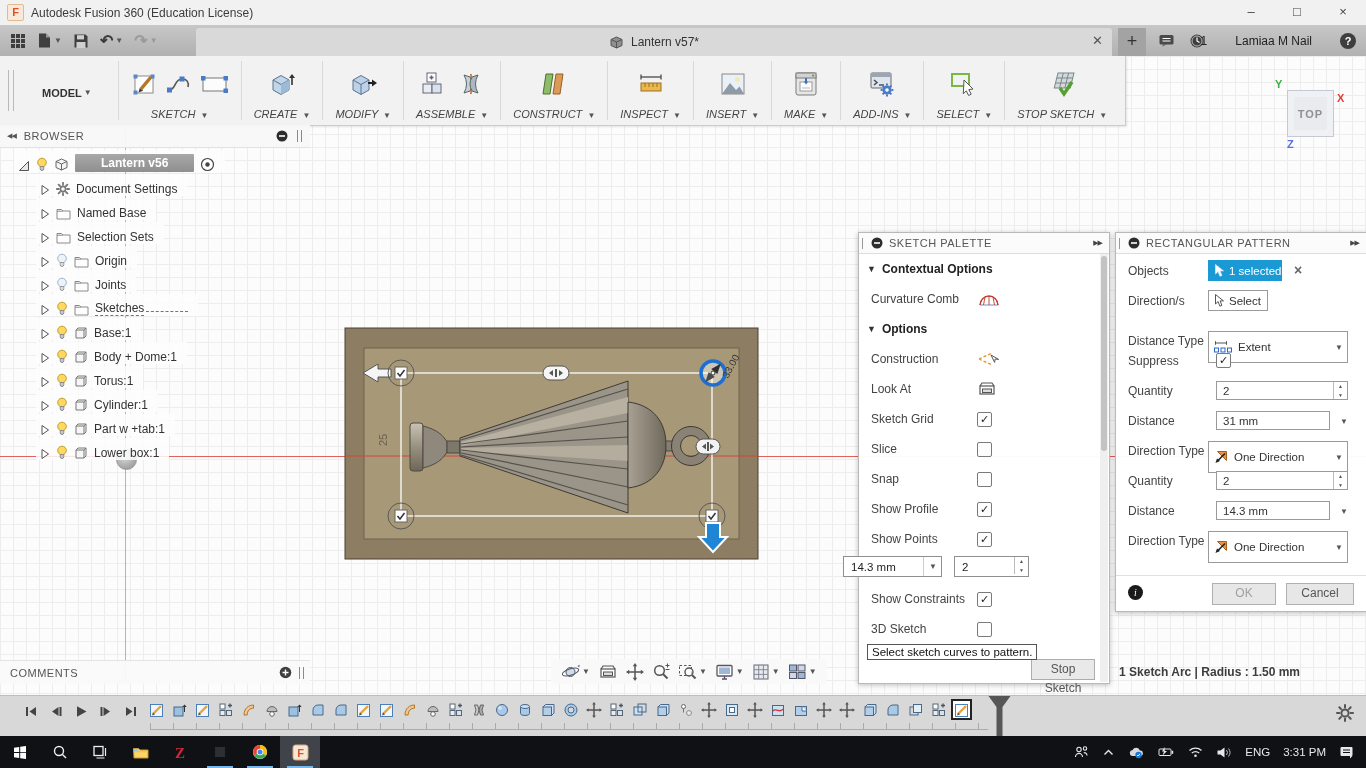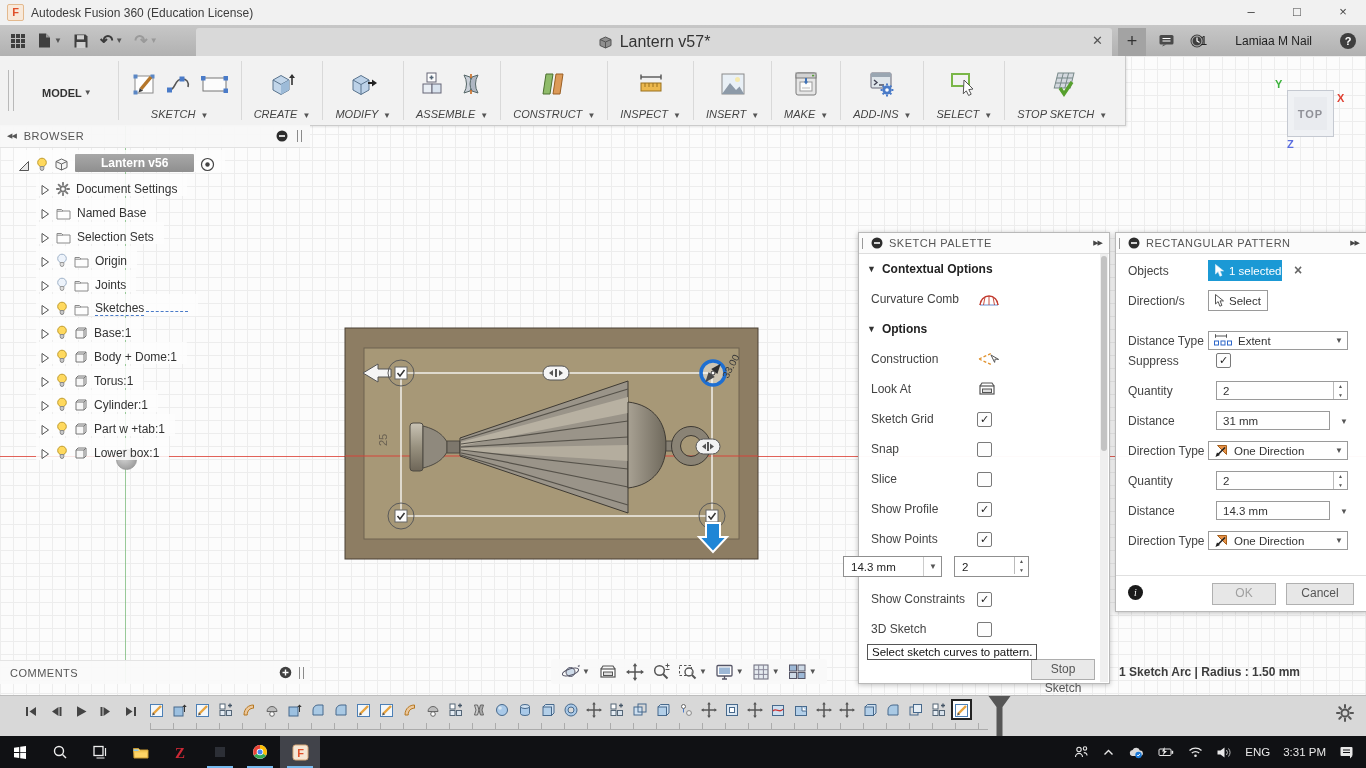--- a/index.html
+++ b/index.html
@@ -14,21 +14,21 @@
   #win-controls{position:absolute;right:0;top:0;height:25px;display:flex}
   .winbtn{width:46px;height:25px;text-align:center;line-height:24px;font-size:13px;color:#444}
 
   
   #apptoolbar{position:absolute;left:0;top:25px;width:1366px;height:31px;background:linear-gradient(#c7c7c7,#b1b1b1)}
   .atb-left{position:absolute;left:10px;top:0;height:31px;display:flex;align-items:center;gap:11px}
   .caret{font-size:8px;color:#555;margin-left:2px}
   .undo-g{font-size:16px;color:#3c3c3c;font-weight:bold}
   .redo-g{font-size:16px;color:#9a9a9a;font-weight:bold}
   #doc-tab{position:absolute;left:196px;top:3px;width:916px;height:28px;background:#d9d9d9;border-radius:3px 3px 0 0;display:flex;align-items:center;justify-content:center;gap:7px}
-  #doc-tab .tab-label{font-size:16px;color:#333}
+  #doc-tab .tab-label{font-size:12px;color:#333}
   #tab-close{position:absolute;right:9px;top:5px;font-size:13px;color:#555}
   #newtab-btn{position:absolute;left:1118px;top:3px;width:28px;height:28px;background:#a3a3a3;color:#333;font-size:18px;text-align:center;line-height:27px}
   .atb-right{position:absolute;right:10px;top:0;height:31px;display:flex;align-items:center;gap:14px}
   .notif-count{font-size:12px;color:#222;margin-left:-8px}
   .user-name{font-size:12px;color:#222;padding:0 14px}
   .help-circ{width:16px;height:16px;border-radius:50%;background:#3e3e3e;color:#fff;font-size:11px;font-weight:bold;text-align:center;line-height:16px}
 
   
   #canvas{position:absolute;left:0;top:56px;width:1366px;height:639px;background-color:#fcfcfc;
     background-image:linear-gradient(#ededed 1px,transparent 1px),linear-gradient(90deg,#ededed 1px,transparent 1px),
@@ -96,21 +96,21 @@
   #pal-thumb{position:absolute;left:1px;top:2px;width:6px;height:195px;background:#c3c3c3;border-radius:3px}
   #pal-tooltip{position:absolute;left:8px;top:411px;background:#fff;border:1px solid #555;font-size:11.5px;color:#111;padding:1px 4px;white-space:nowrap;z-index:3}
   #stop-sketch-btn{position:absolute;right:14px;top:426px;width:62px;height:19px;background:#e9e9e9;border:1px solid #adadad;font-size:12px;color:#555;text-align:center;line-height:19px}
 
   #rect-pattern{left:1115px;top:232px;width:250px;height:378px}
   .rp-row{position:absolute;left:0;width:100%;height:26px}
   .rp-row .lbl{position:absolute;left:12px;top:5px;font-size:12px;color:#444}
   .rp-blue{position:absolute;left:92px;top:1px;width:74px;height:21px;background:#1b99d5;color:#fff;font-size:11.5px;display:flex;align-items:center;gap:4px;padding-left:5px;box-sizing:border-box}
   .rp-x{position:absolute;left:178px;top:3px;font-size:14px;font-weight:bold;color:#666}
   .rp-white{position:absolute;left:92px;top:1px;width:60px;height:21px;background:#fff;border:1px solid #9a9a9a;font-size:11.5px;color:#333;display:flex;align-items:center;gap:4px;padding-left:4px;box-sizing:border-box}
-  .rp-dd{position:absolute;left:92px;top:2px;width:140px;height:19px;background:#fff;border:1px solid #9a9a9a;display:flex;align-items:center;gap:5px;padding:0 4px;box-sizing:border-box;font-size:11.5px;color:#333}
+  .rp-dd{position:absolute;left:92px;top:2px;width:140px;height:32px;background:#fff;border:1px solid #9a9a9a;display:flex;align-items:center;gap:5px;padding:0 4px;box-sizing:border-box;font-size:11.5px;color:#333}
   .rp-dd .dda{margin-left:auto;font-size:8px;color:#555}
   .rp-ddp{position:absolute;left:100px;top:2px;width:114px;height:19px;background:#fff;border:1px solid #9a9a9a;display:flex;align-items:center;padding:0 6px;box-sizing:border-box;font-size:11.5px;color:#333}
   .rp-ddpa{position:absolute;left:224px;top:8px;font-size:8px;color:#555}
   .rp-sp{position:absolute;left:100px;top:2px;width:132px;height:19px;background:#fff;border:1px solid #9a9a9a;box-sizing:border-box;font-size:11.5px;color:#333;display:flex;align-items:center;padding-left:6px}
   .spin{position:absolute;right:0;top:0;width:13px;height:17px;border-left:1px solid #bbb;display:flex;flex-direction:column}
   .spin span{flex:1;font-size:5px;color:#555;text-align:center;line-height:8px}
   .rp-check{position:absolute;left:100px;top:4px}
   #rp-footer{position:absolute;left:0;top:342px;width:100%;height:34px;border-top:1px solid #e0e0e0}
   .info-circ{position:absolute;left:12px;top:9px;width:15px;height:15px;border-radius:50%;background:#1a1a1a;color:#fff;font-size:10px;font-style:italic;font-family:"Liberation Serif",serif;text-align:center;line-height:15px}
   .dlg-btn{position:absolute;top:7px;height:20px;background:#e7e7e7;border:1px solid #b0b0b0;font-size:12px;text-align:center;line-height:19px}
@@ -837,25 +837,25 @@
             <rect x="3" y="5" width="14" height="8" fill="#fff" stroke="#555" stroke-width="1.2"></rect>
             <rect x="5.5" y="8" width="9" height="3.5" fill="#ddd" stroke="#555"></rect>
           </svg>
         </span>
       </div>
       <div class="pal-row">
         <span class="lbl">Sketch Grid</span>
         <span class="cb pal-ctrl">✓</span>
       </div>
       <div class="pal-row">
+        <span class="lbl">Slice</span>
+        <span class="cb pal-ctrl"></span>
+      </div>
+      <div class="pal-row">
         <span class="lbl">Snap</span>
-        <span class="cb pal-ctrl"></span>
-      </div>
-      <div class="pal-row">
-        <span class="lbl">Slice</span>
         <span class="cb pal-ctrl"></span>
       </div>
       <div class="pal-row">
         <span class="lbl">Show Profile</span>
         <span class="cb pal-ctrl">✓</span>
       </div>
       <div class="pal-row">
         <span class="lbl">Show Points</span>
         <span class="cb pal-ctrl">✓</span>
       </div>

